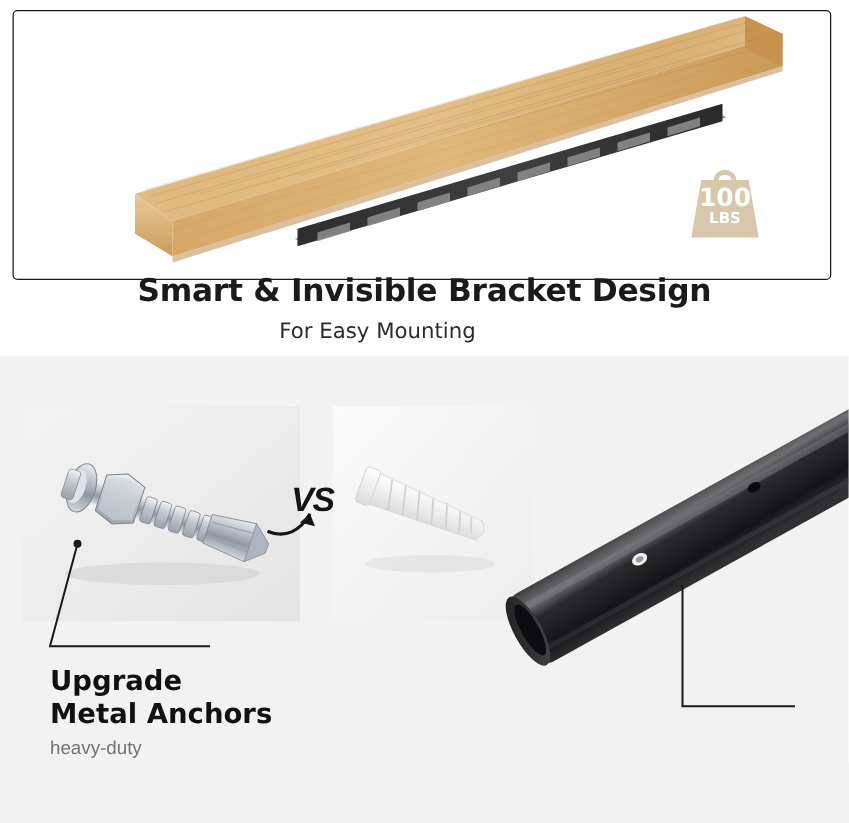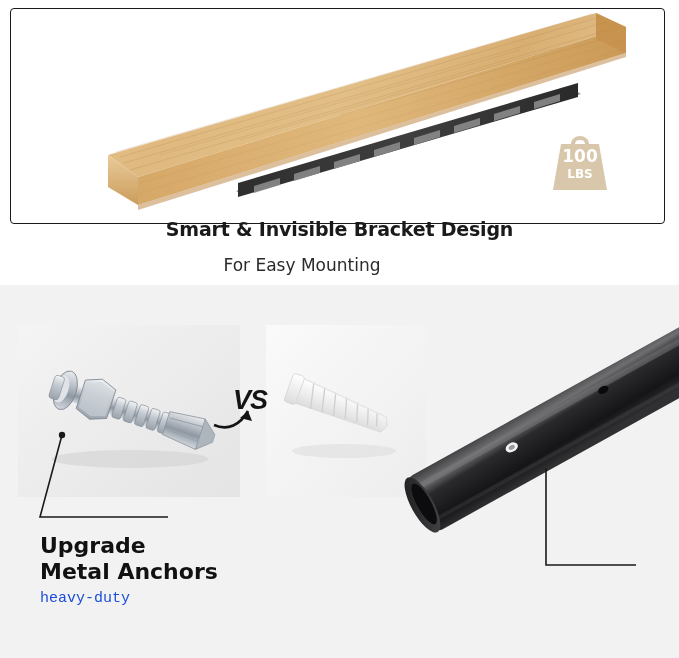--- a/index.html
+++ b/index.html
@@ -50,21 +50,21 @@
     width: 600px; height: 215px;
   }
   .shelf-svg { display: block; }
 
   .headline {
     position: absolute;
     left: 0;
     top: 218px;
     width: 679px;
     text-align: center;
-    font-size: 19px;
+    font-size: 25px;
     font-weight: bold;
     color: #1a1a1a;
     letter-spacing: -0.2px;
     font-family: "DejaVu Sans", sans-serif;
   }
   .subline {
     position: absolute;
     left: 0;
     top: 255px;
     width: 604px;
@@ -80,21 +80,21 @@
     right: 68px;
     top: 128px;
     width: 62px;
     height: 66px;
   }
   .badge .weight-num {
     position: absolute;
     left: 0; top: 18px;
     width: 62px;
     text-align: center;
-    font-size: 17px;
+    font-size: 20px;
     font-weight: bold;
     color: #ffffff;
     font-family: "DejaVu Sans", sans-serif;
   }
   .badge .weight-unit {
     position: absolute;
     left: 0; top: 39px;
     width: 62px;
     text-align: center;
     font-size: 12px;
@@ -148,22 +148,22 @@
     font-weight: bold;
     color: #111111;
     line-height: 26px;
     font-family: "DejaVu Sans", sans-serif;
   }
   .label-heavy {
     position: absolute;
     left: 40px;
     top: 305px;
     font-size: 15px;
-    color: #1d4ed8;
-    font-family: Liberation Mono, monospace;
+    color: #737373;
+    font-family: Liberation Sans, sans-serif;
   }
   .label-military {
     position: absolute;
     left: 505px;
     top: 295px;
     font-size: 15px;
     color: #111111;
     line-height: 21px;
     font-family: "DejaVu Sans", sans-serif;
   }

